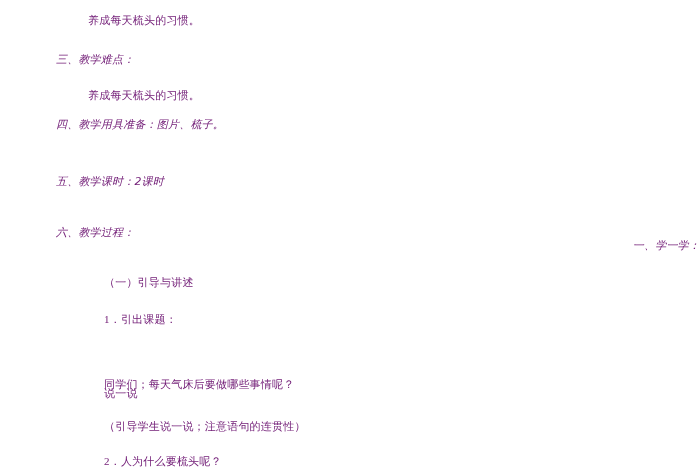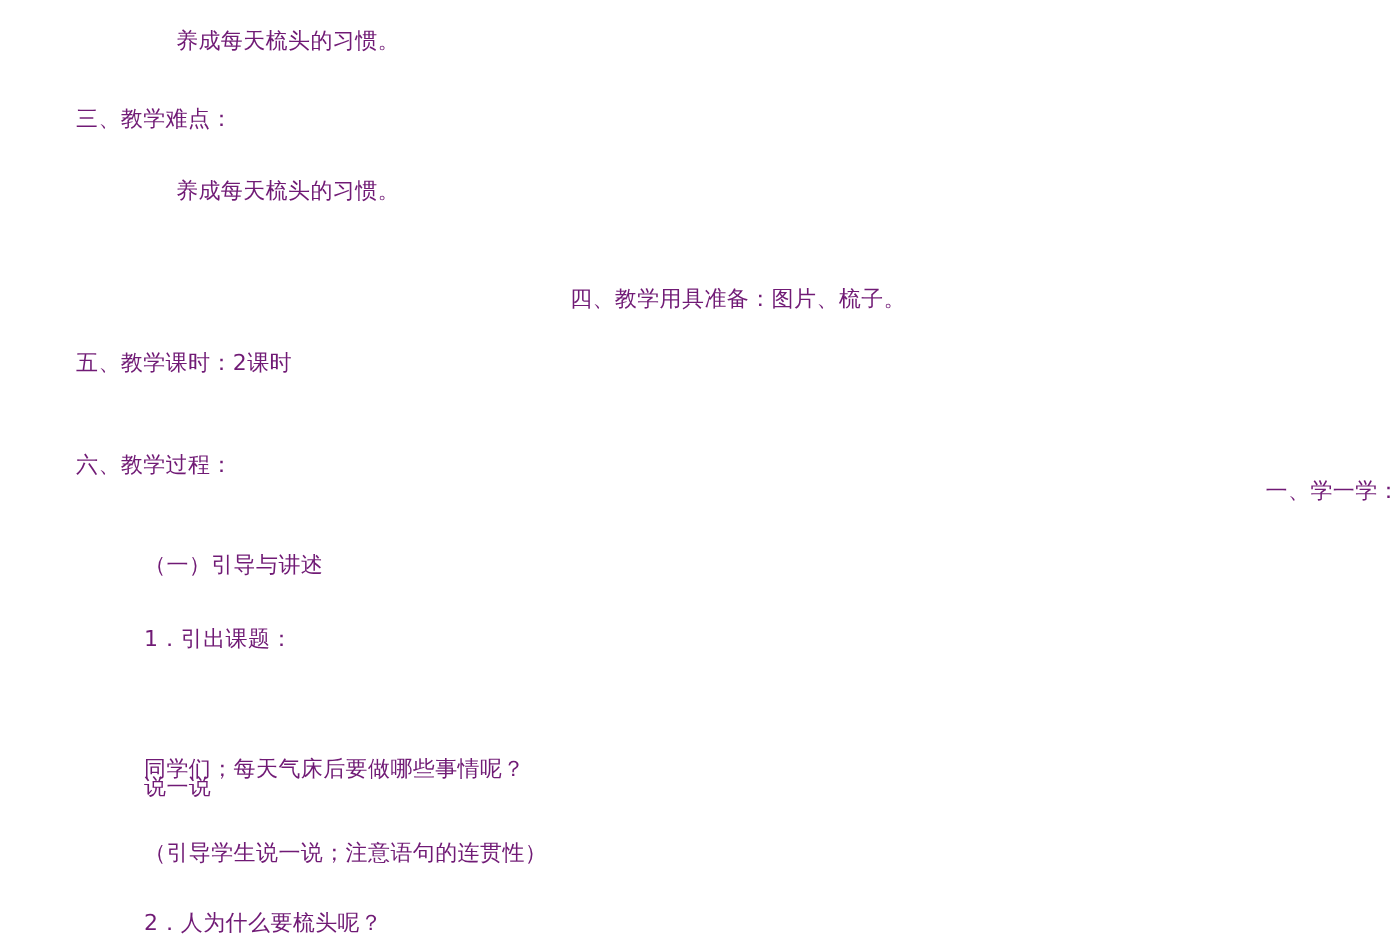--- a/index.html
+++ b/index.html
@@ -29,23 +29,23 @@
     width: 700px;
   }
   .line {
     font-size: 11px;
     line-height: 21px;
     color: #701a75;
     white-space: pre;
     letter-spacing: 0.2px;
   }
   
-  .ind-0 { padding-left: 38px; }
+  .ind-0 { padding-left: 56px; font-style: italic; }
   .ind-1 { padding-left: 88px; }
-  .ind-2 { padding-left: 72px; }
+  .ind-2 { padding-left: 104px; font-family: Liberation Serif, serif; }
 
   .blk {
     position: absolute;
     left: 0;
     width: 700px;
   }
 </style>
 </head>
 <body>
 
@@ -57,21 +57,21 @@
     </div>
 
     <div class="blk" style="top:49px;">
       <div class="line ind-0">三、教学难点：</div>
     </div>
 
     <div class="blk" style="top:85px;">
       <div class="line ind-1">养成每天梳头的习惯。</div>
     </div>
 
-    <div class="blk" style="top:139px;text-align:center;">
+    <div class="blk" style="top:114px;">
       <div class="line ind-0">四、教学用具准备：图片、梳子。</div>
     </div>
 
     <div class="blk" style="top:171px;">
       <div class="line ind-0">五、教学课时：2课时</div>
     </div>
 
     <div class="blk" style="top:198px;margin-top:24px;">
       <div class="line ind-0">六、教学过程：</div>
     </div>

